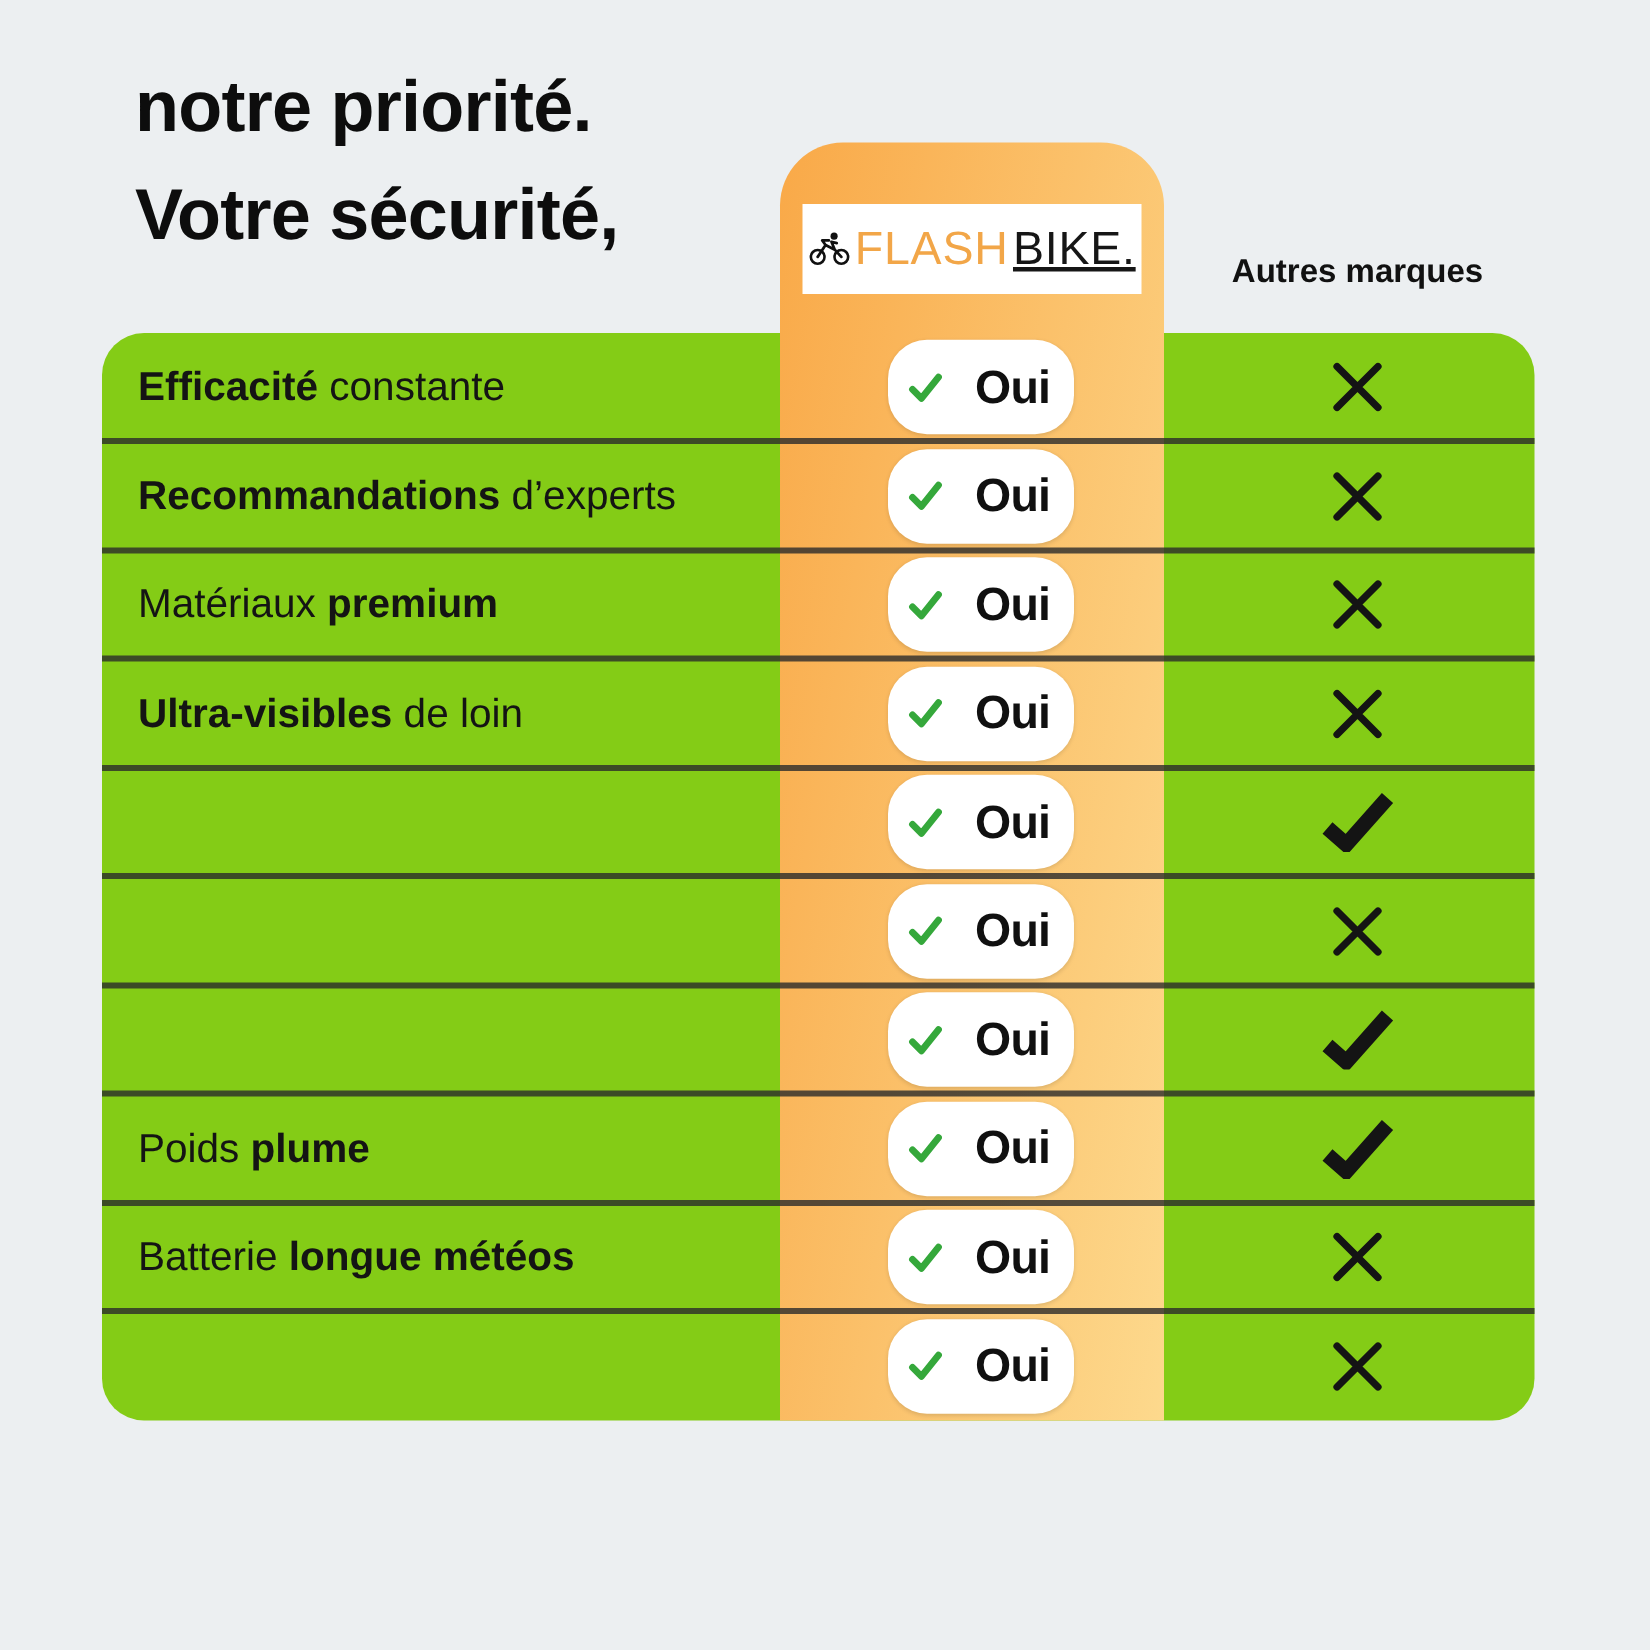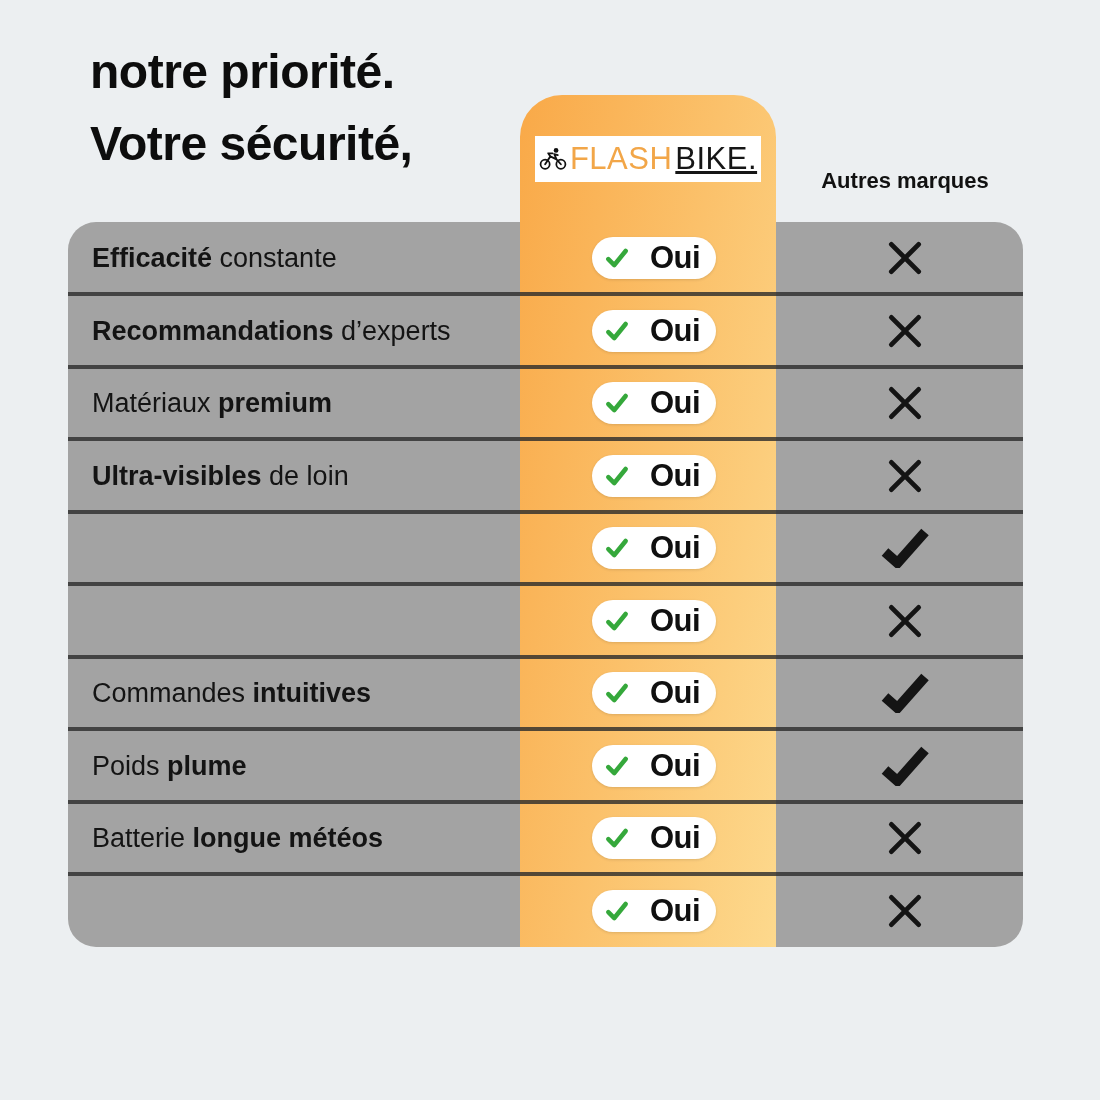--- a/index.html
+++ b/index.html
@@ -21,50 +21,50 @@
   .title span{display:block;}
 
   
   .brand-col{
     position:absolute;left:520px;top:95px;width:256px;height:852px;
     border-radius:42px 42px 0 0;
     background:linear-gradient(100deg,#F9A948 0%,#FDD98D 100%);
     z-index:1;
   }
   .logo-box{
-    position:absolute;left:15px;right:15px;top:41px;height:46px;
+    position:absolute;left:15px;right:15px;top:41px;height:60px;
     background:#ffffff;
     display:flex;align-items:center;justify-content:center;gap:3px;
   }
   .logo-flash{font-size:31px;font-weight:400;letter-spacing:0.5px;color:#F2A648;}
   .logo-bike{font-size:31px;font-weight:400;letter-spacing:0.5px;color:#161616;text-decoration:underline;}
 
   
   .other-header{
     position:absolute;left:775px;top:168px;width:260px;
     text-align:center;font-size:22px;font-weight:700;color:#111;
   }
 
   
   .card{
     position:absolute;left:68px;top:222px;width:955px;height:725px;
-    background:#a3a3a3;border-radius:28px;
+    background:#84cc16;border-radius:28px;
     display:flex;flex-direction:column;
   }
   .row{flex:1;position:relative;}
   .label{
     position:absolute;left:24px;top:50%;transform:translateY(-50%);
     font-size:27px;color:#141414;white-space:nowrap;z-index:5;
   }
   .label .b{font-weight:700;}
   .label .reg{font-weight:400;}
 
   .pill{
     position:absolute;left:524px;top:50%;transform:translate(0,-50%);
-    height:42px;min-width:112px;box-sizing:border-box;
+    height:63px;min-width:112px;box-sizing:border-box;
     background:#ffffff;border-radius:26px;
     display:flex;align-items:center;justify-content:center;gap:20px;
     padding:0 16px 0 12px;
     box-shadow:0 1px 3px rgba(0,0,0,0.12);
     z-index:6;
   }
   .pill .oui{font-size:31px;font-weight:700;color:#101010;letter-spacing:-0.5px;}
 
   .mark{
     position:absolute;left:809px;top:50%;transform:translateY(-50%);
@@ -192,21 +192,20 @@
     </div>
     <div class="mark" data-mark="cross">
       <svg class="cross-glyph" viewBox="0 0 40 40" width="42" height="42">
           <path d="M7 7 L33 33 M33 7 L7 33" fill="none" stroke="#141414" stroke-width="4.6" stroke-linecap="round"></path>
         </svg>
 
     </div>
   </div>
 
   <div class="row">
-    <div class="label"><span class="reg">Commandes </span><span class="b">intuitives</span><span class="reg"></span></div>
     <div class="pill">
       <svg viewBox="0 0 24 24" width="26" height="26">
           <path d="M4 13 L9.5 18.5 L20 5.5" fill="none" stroke="#35A83B" stroke-width="4.2" stroke-linecap="round" stroke-linejoin="round"></path>
         </svg>
       <span class="oui">Oui</span>
     </div>
     <div class="mark" data-mark="check">
 
       <svg class="check-glyph" viewBox="0 0 50 40" width="50" height="40">
           <path d="M5 24 L17.5 35 L45 4" fill="none" stroke="#141414" stroke-width="10"></path>

